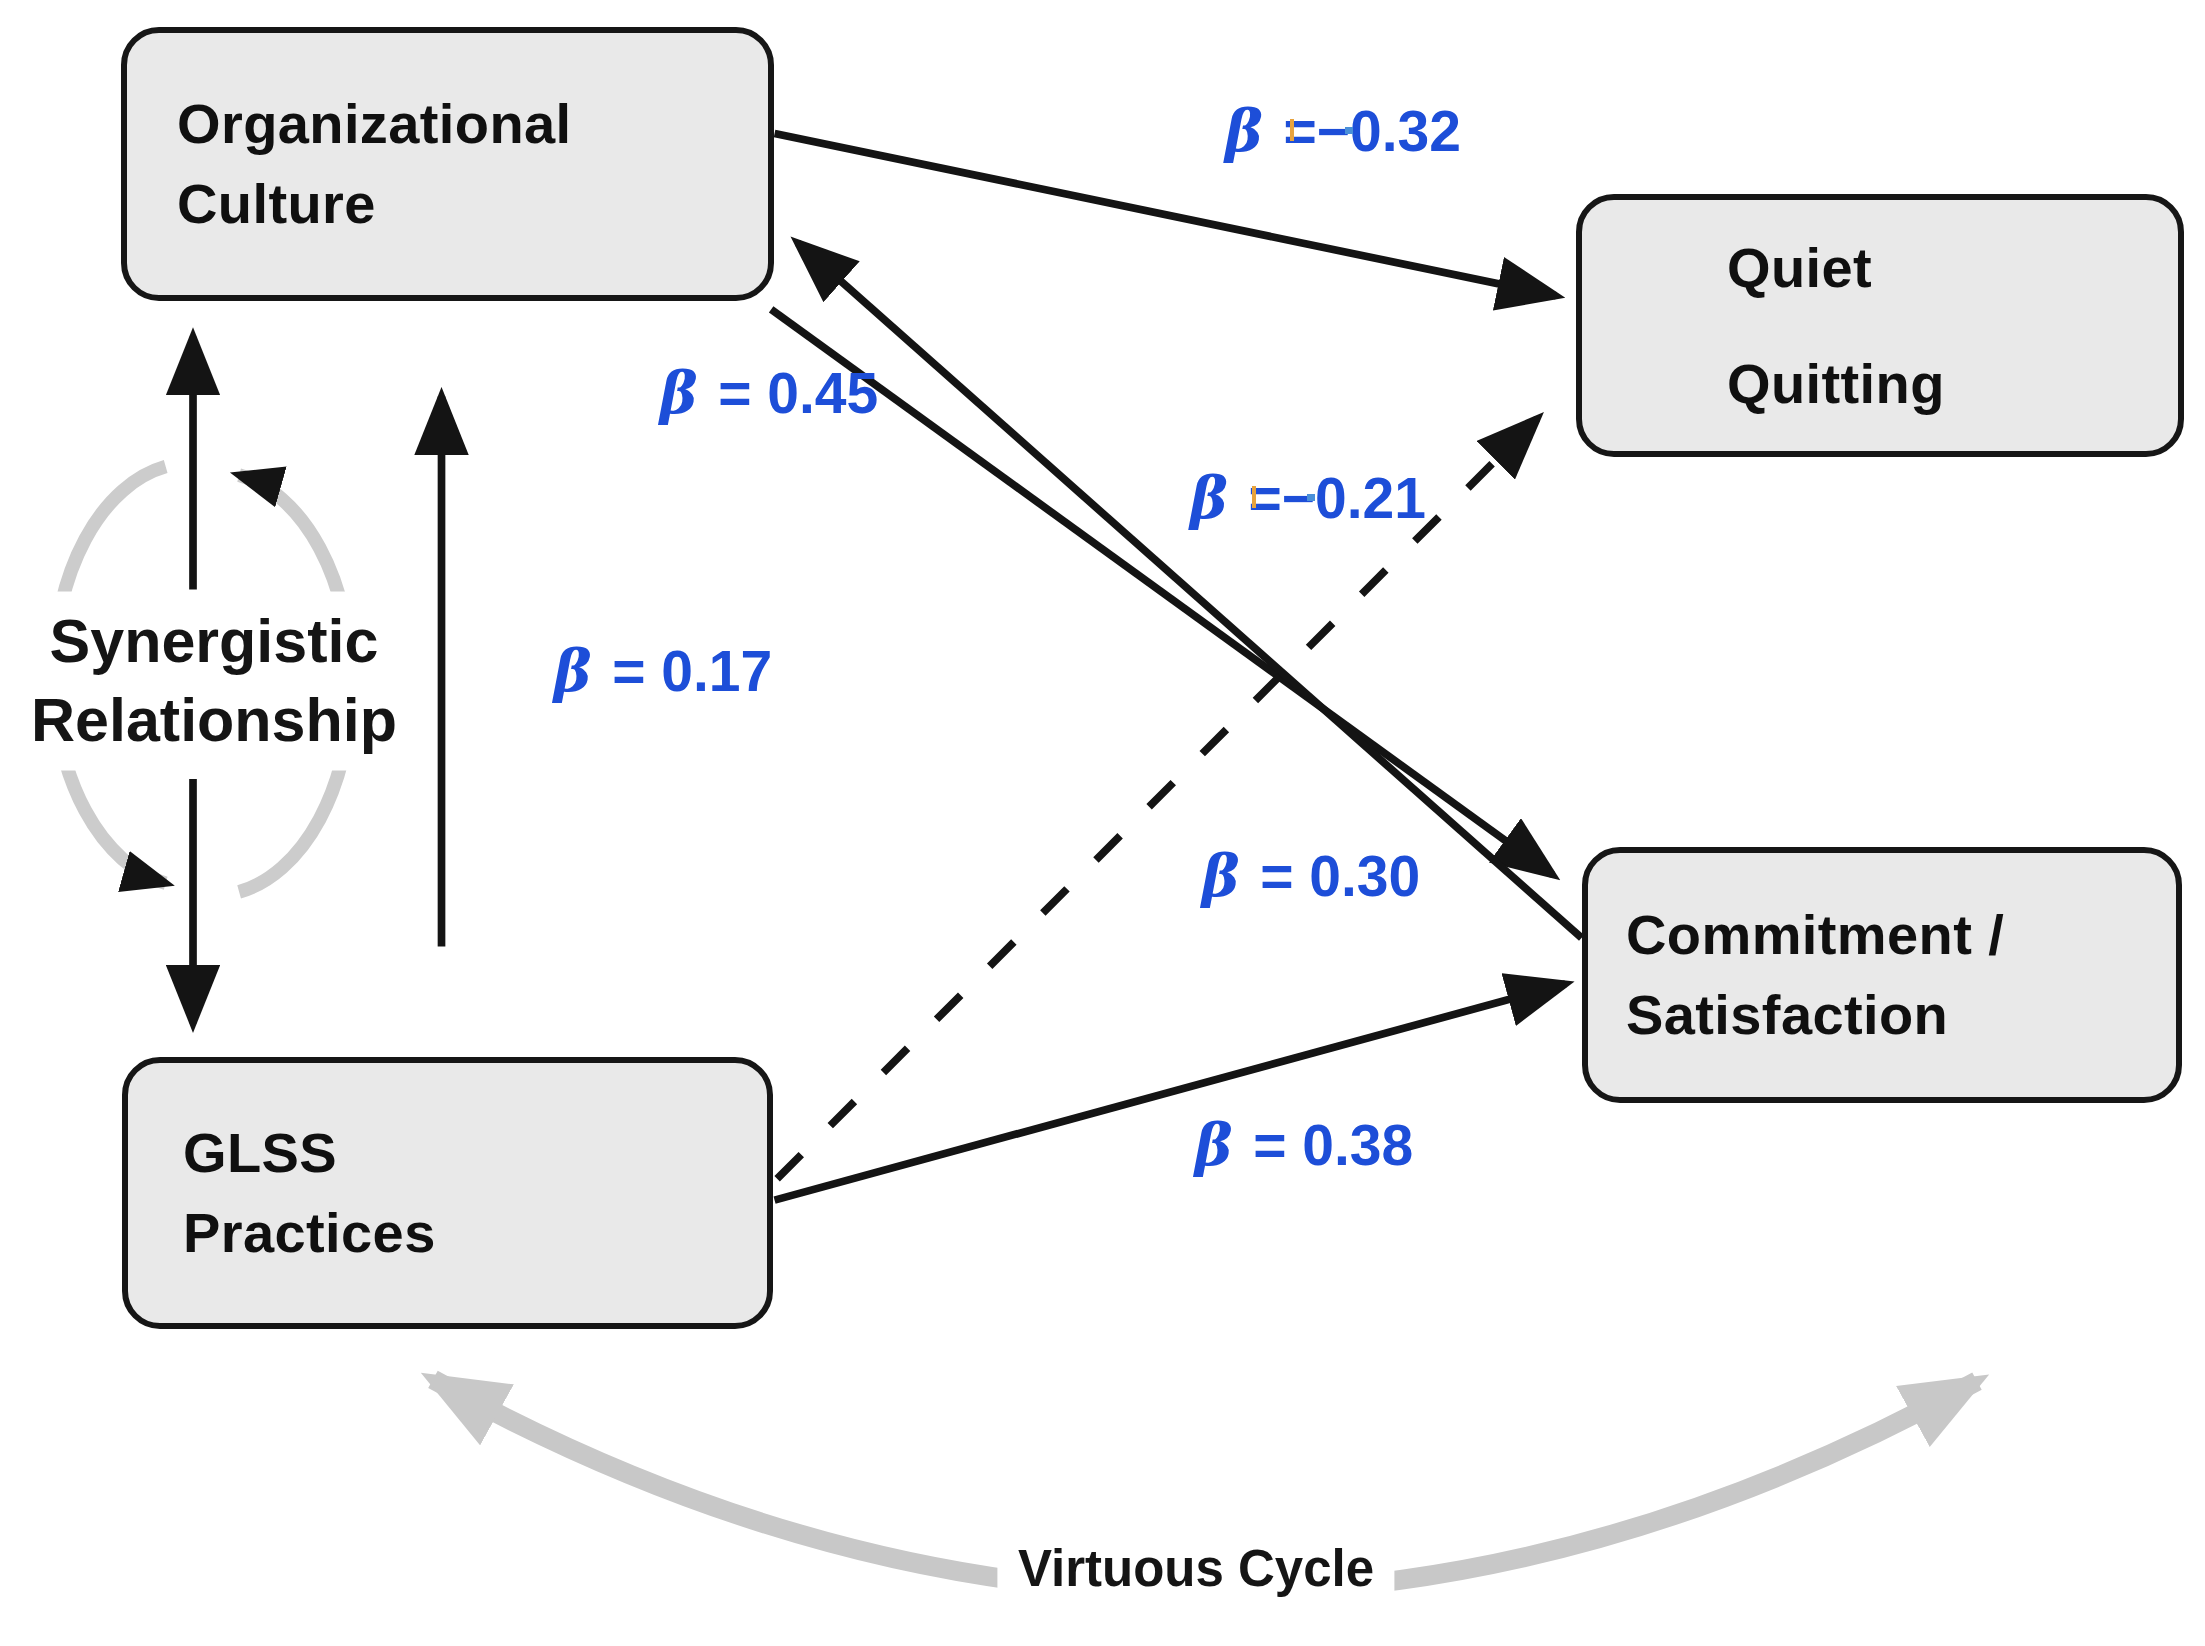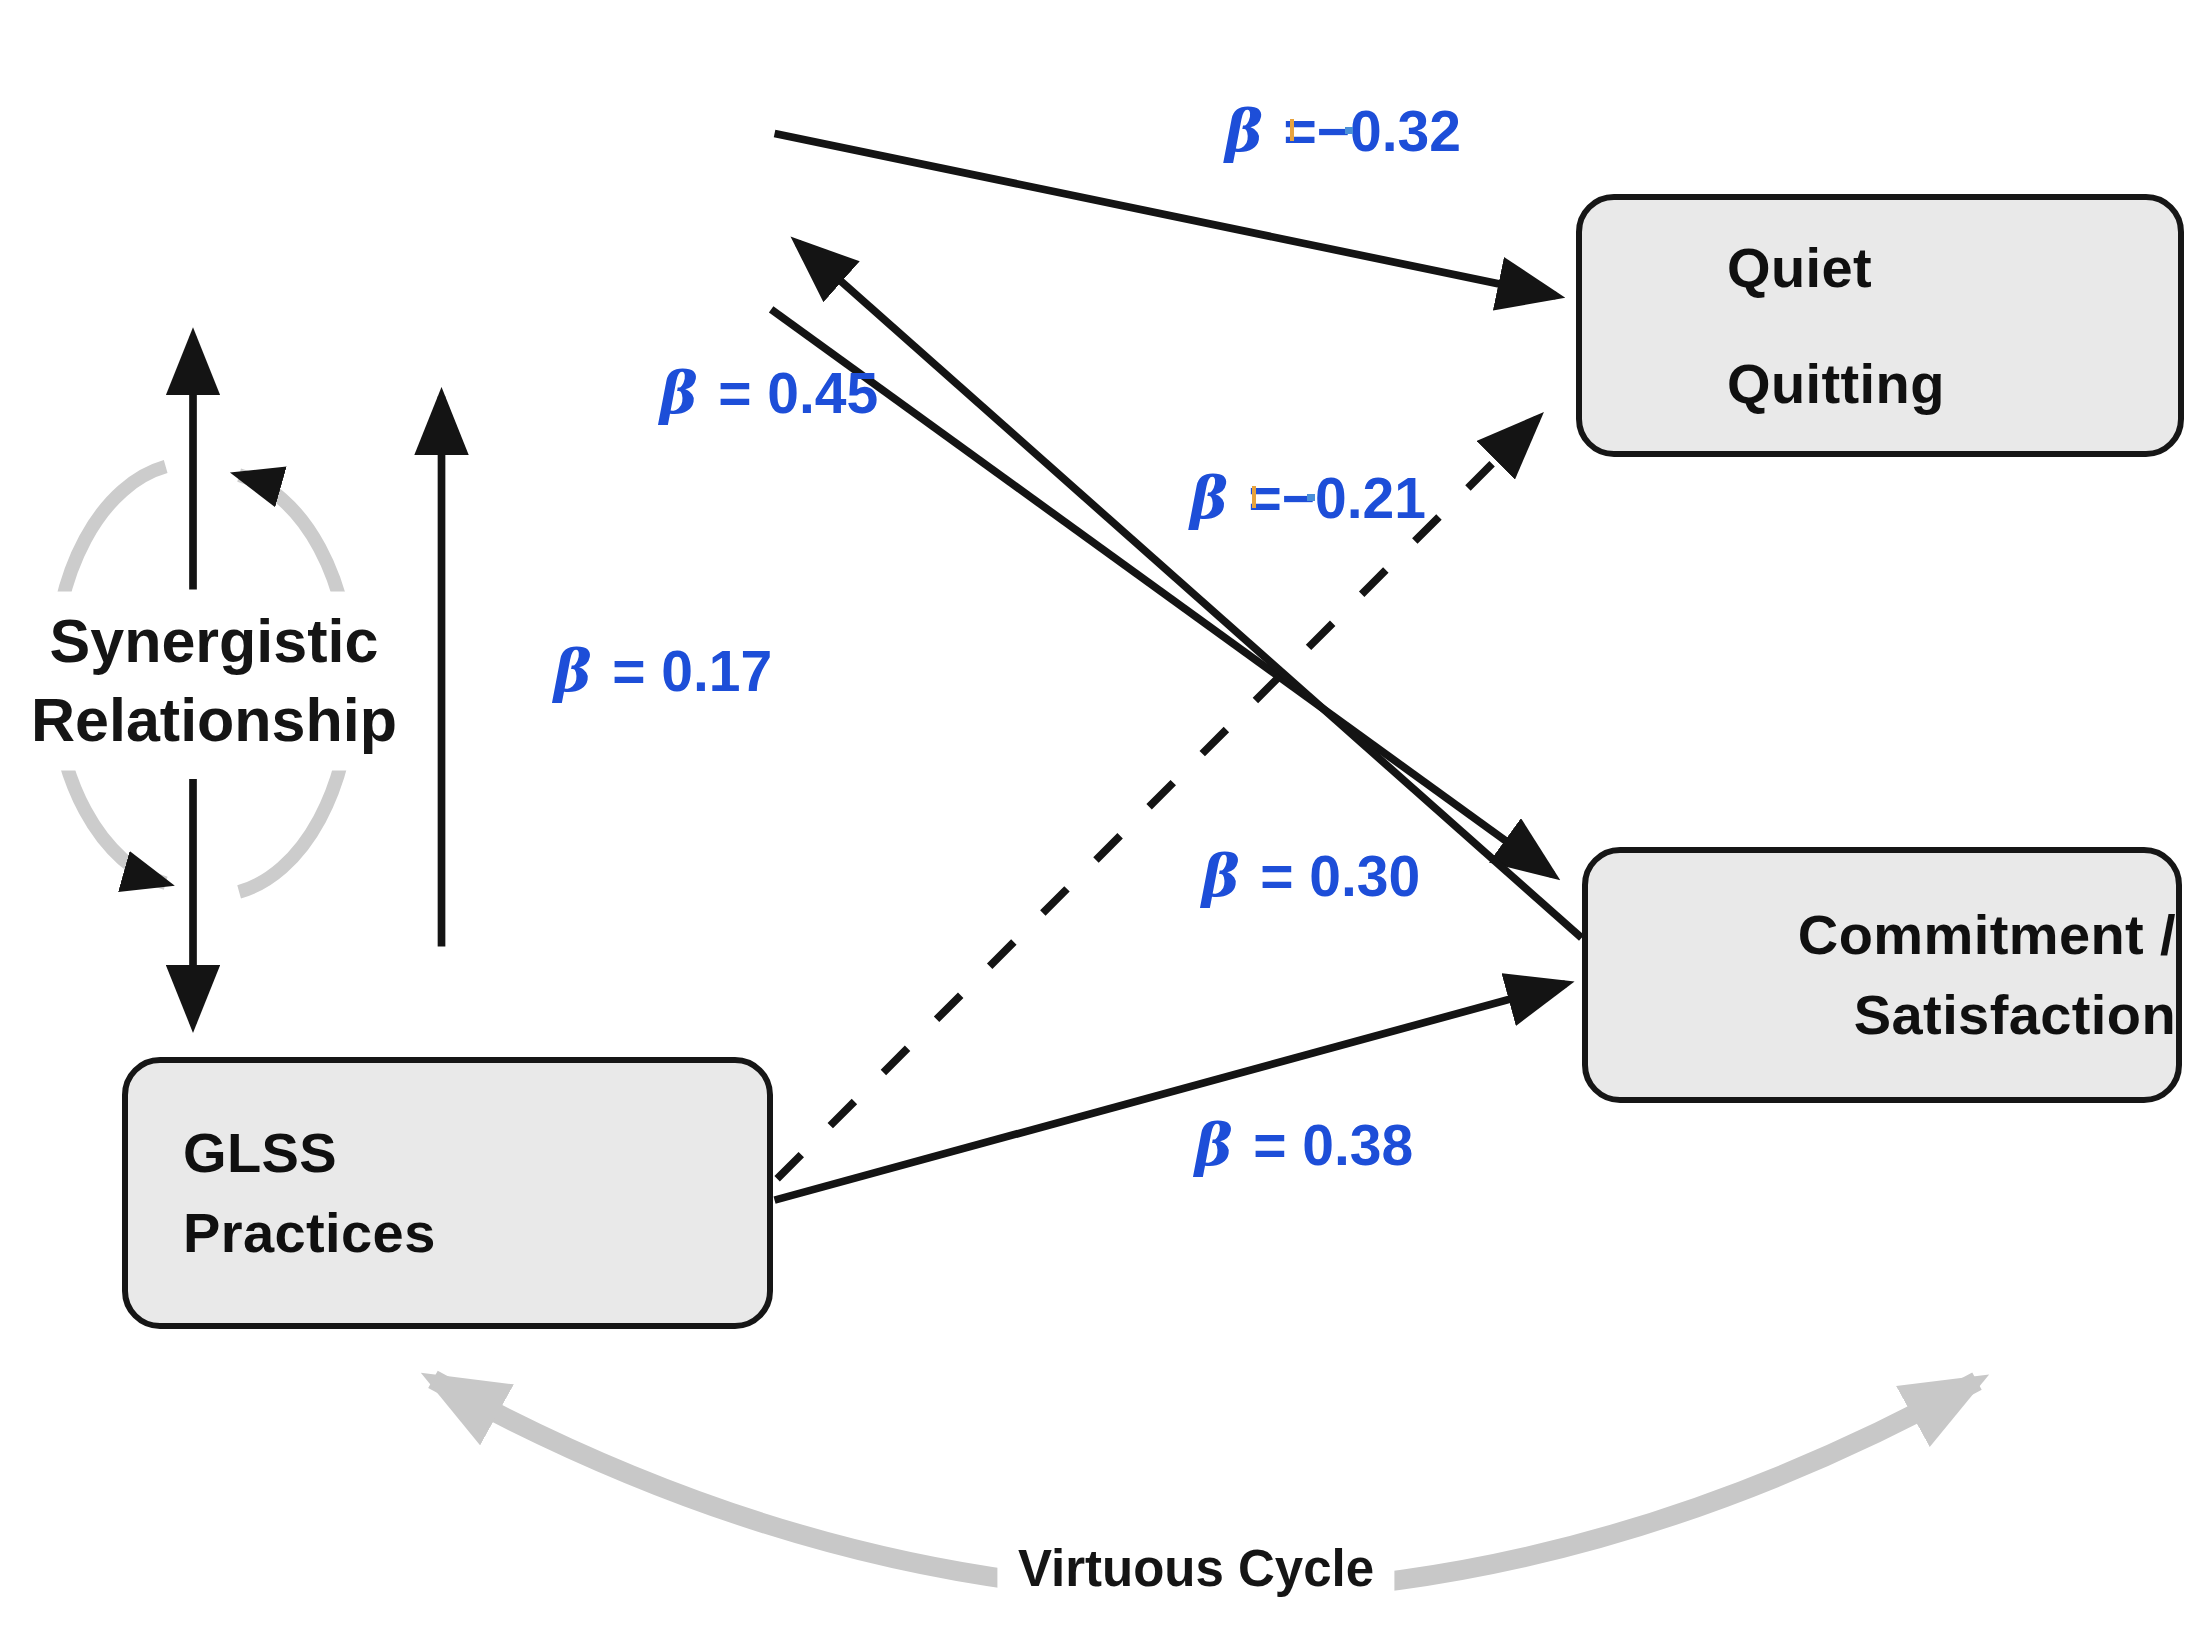--- a/index.html
+++ b/index.html
@@ -24,21 +24,21 @@
     font-weight:bold;
     font-size:56px;
     line-height:1.42;
     color:#101010;
     letter-spacing:0.4px;
   }
   .node span{display:block;}
   .node-org   {left:121px; top:27px;   width:653px; height:274px; padding-left:50px;}
   .node-qq    {left:1576px;top:194px;  width:608px; height:263px; padding-left:145px;gap:36px;}
   .node-glss  {left:122px; top:1057px; width:651px; height:272px; padding-left:55px;}
-  .node-commit{left:1582px;top:847px;  width:600px; height:256px; padding-left:38px;text-align:right;}
+  .node-commit{left:1582px;top:847px;  width:600px; height:256px; padding-left:38px;}
 
   .beta-label{
     position:absolute;
     transform:translate(-50%,-50%);
     white-space:nowrap;
     font-size:57px;
     font-weight:bold;
     color:#1d4ed8;
   }
   .beta-label .beta{
@@ -111,20 +111,24 @@
 
     <path d="M 903 362 L 1818 1024" fill="none" stroke="#141414" stroke-width="9" marker-end="url(#headB)"></path>
 
     <path d="M 1852 1098 L 934 284" fill="none" stroke="#141414" stroke-width="9" marker-end="url(#headB)"></path>
 
     <path d="M 910 1380 L 1800 490" fill="none" stroke="#141414" stroke-width="9" stroke-dasharray="40 48" marker-end="url(#headB)"></path>
 
     <path d="M 907 1405 L 1833 1152" fill="none" stroke="#141414" stroke-width="9" marker-end="url(#headB)"></path>
   </svg>
 
+  <div class="node node-org">
+    <span>Organizational</span>
+    <span>Culture</span>
+  </div>
 
   <div class="node node-qq">
     <span>Quiet</span>
     <span>Quitting</span>
   </div>
 
   <div class="node node-glss">
     <span>GLSS</span>
     <span>Practices</span>
   </div>

